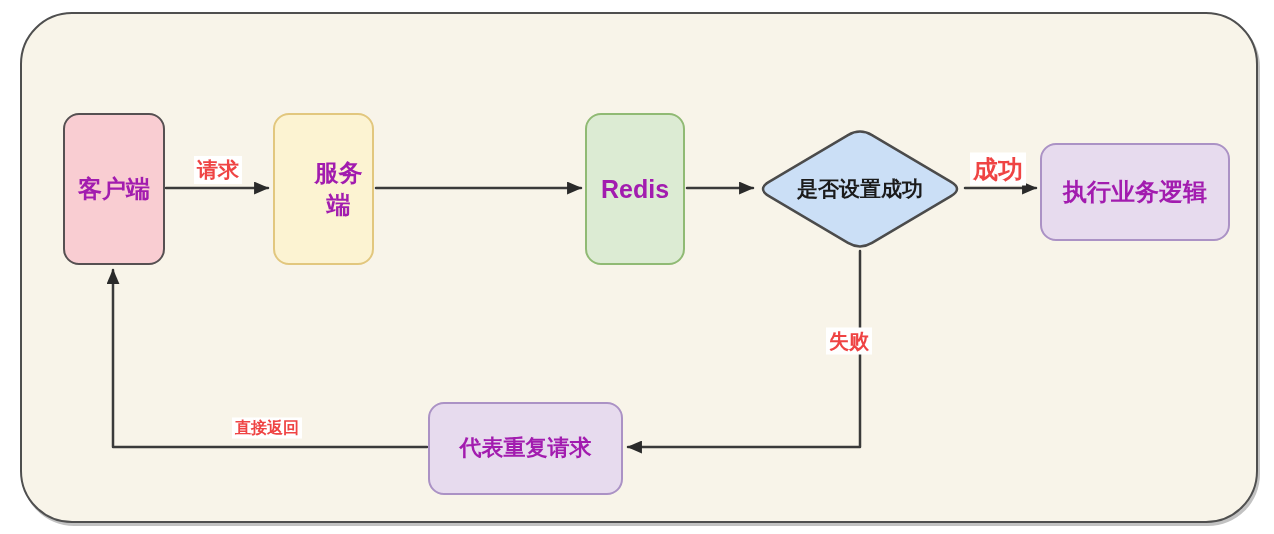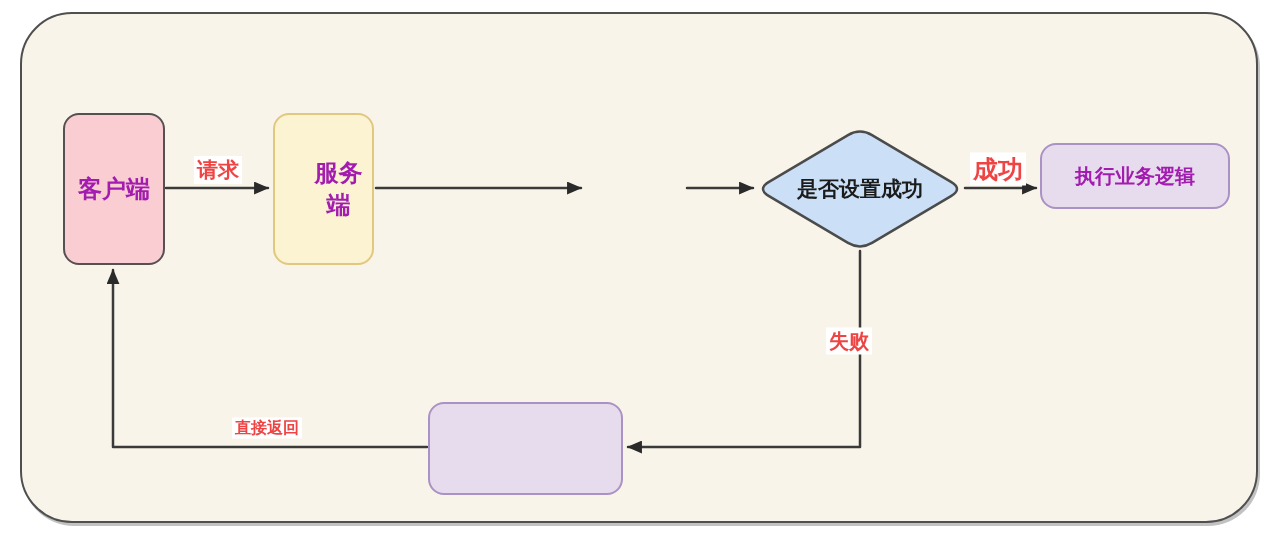--- a/index.html
+++ b/index.html
@@ -26,21 +26,21 @@
 
   
   .node {
     position: absolute; display: flex; align-items: center; justify-content: center;
     text-align: center; font-weight: bold; color: #a21caf;
     border-radius: 16px;
   }
   .node-client   { left: 63px;  top: 113px; width: 102px; height: 152px; background: #f9cdd2; border: 2.5px solid #565052; font-size: 24px; }
   .node-server   { left: 273px; top: 113px; width: 101px; height: 152px; background: #fcf3d2; border: 2.5px solid #e2c77e; font-size: 24px; padding-left: 30px; }
   .node-redis    { left: 585px; top: 113px; width: 100px; height: 152px; background: #dcebd3; border: 2.5px solid #90ba74; font-size: 25px; }
-  .node-business { left: 1040px; top: 143px; width: 190px; height: 66px; background: #e7dbee; border: 2.5px solid #ab92c5; font-size: 20px; }
+  .node-business { left: 1040px; top: 143px; width: 190px; height: 98px; background: #e7dbee; border: 2.5px solid #ab92c5; font-size: 24px; }
   .node-duplicate{ left: 428px; top: 402px; width: 195px; height: 93px; background: #e7dbee; border: 2.5px solid #ab92c5; font-size: 22px; line-height: 1.4; flex-direction: column; }
 
   .diamond-label {
     position: absolute; left: 757px; top: 128px; width: 206px; height: 122px;
     display: flex; align-items: center; justify-content: center;
     font-weight: bold; font-size: 21px; color: #1b1b1b; font-family: Liberation Serif, serif;
   }
 
   
   .edge-label {
@@ -84,30 +84,34 @@
   </svg>
 
   <div class="node node-client">
     <span>客户端</span>
   </div>
 
   <div class="node node-server">
     <span>服务端</span>
   </div>
 
+  <div class="node node-redis">
+    <span>Redis</span>
+  </div>
 
   <div class="diamond-label">
     <span>是否设置成功</span>
   </div>
 
   <div class="node node-business">
     <span>执行业务逻辑</span>
   </div>
 
   <div class="node node-duplicate">
+    <span>代表重复请求</span>
   </div>
 
   <div class="edge-label lbl-request">请求</div>
   <div class="edge-label lbl-success">成功</div>
   <div class="edge-label lbl-fail">失败</div>
   <div class="edge-label lbl-direct-return">直接返回</div>
 
 </div>
 
 </body></html>

